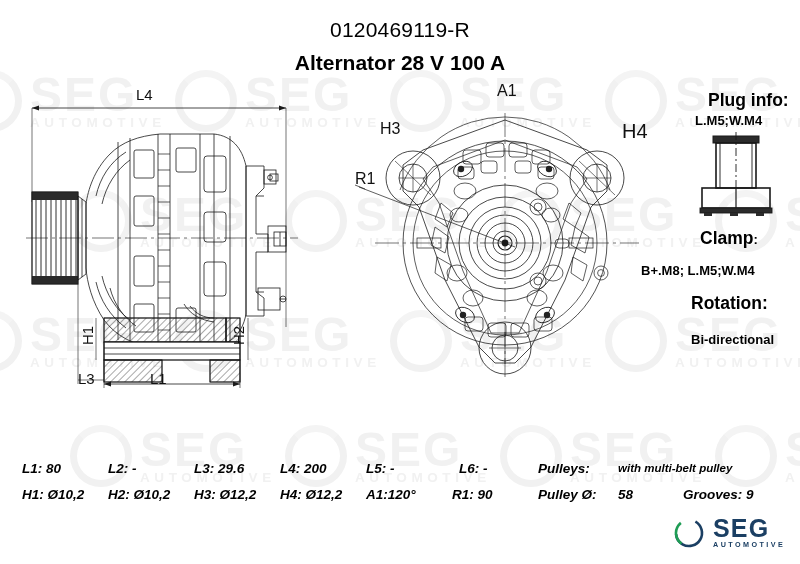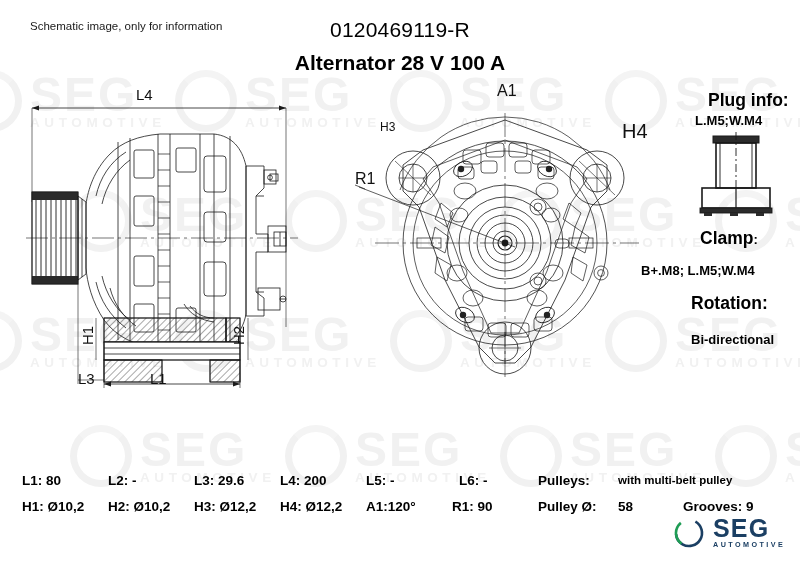--- a/index.html
+++ b/index.html
@@ -114,23 +114,24 @@
   .panel-sub {
     font-size: 13px;
     font-weight: bold;
     white-space: nowrap;
   }
 
   
   #spec-table {
     position: absolute;
     left: 0;
-    top: 464px;
+    top: 452px;
     width: 652px;
     height: 56px;
+    font-style: italic;
   }
   .spec-cell {
     position: absolute;
     font-size: 13.5px;
     font-weight: bold;
     white-space: nowrap;
     line-height: 1;
   }
   .spec-cell.light {
     font-weight: bold;
@@ -302,21 +303,20 @@
     <div class="wm-ring"></div>
     <div class="wm-text">
       <div class="wm-seg">SEG</div>
       <div class="wm-auto">AUTOMOTIVE</div>
     </div>
   </div>
 </div>
 
 <div id="content-layer">
 
-  <div class="abs" id="note-schematic">Schematic image, only for information</div>
 
   <div class="abs" id="title-block">
     <div id="part-number">0120469119-R</div>
     <div id="product-name">Alternator 28 V 100 A</div>
   </div>
 
   <svg class="abs" id="side-view" style="left:18px; top:92px;" width="300" height="300" viewBox="0 0 300 300">
     <g stroke="#1a1a1a" fill="none" stroke-width="0.8">
 
       <line x1="14" y1="16" x2="268" y2="16"></line>
@@ -585,21 +585,21 @@
         <line x1="20" y1="148" x2="284" y2="148"></line>
         <line x1="150" y1="18" x2="150" y2="282"></line>
       </g>
 
       <line x1="4" y1="92" x2="160" y2="152" stroke-width="0.7"></line>
       <line x1="0" y1="90" x2="10" y2="94" stroke-width="0.7"></line>
     </g>
   </svg>
 
   <div class="abs dim-label" style="left:497px; top:82px; font-size:16px;">A1</div>
-  <div class="abs dim-label" style="left:380px; top:120px; font-size:12px;">H3</div>
+  <div class="abs dim-label" style="left:380px; top:120px; font-size:16px;">H3</div>
   <div class="abs dim-label" style="left:622px; top:120px; font-size:20px;">H4</div>
   <div class="abs dim-label" style="left:355px; top:170px; font-size:16px;">R1</div>
 
   <div class="abs panel-head" style="left:708px; top:90px;">Plug info:</div>
   <div class="abs panel-sub" style="left:695px; top:113px;">L.M5;W.M4</div>
 
   <svg class="abs" id="plug-drawing" style="left:692px; top:132px;" width="88" height="86" viewBox="0 0 88 86">
     <g stroke="#1a1a1a" fill="none">
 
       <rect x="21" y="4" width="46" height="7" fill="#2b2b2b" stroke="none"></rect>

